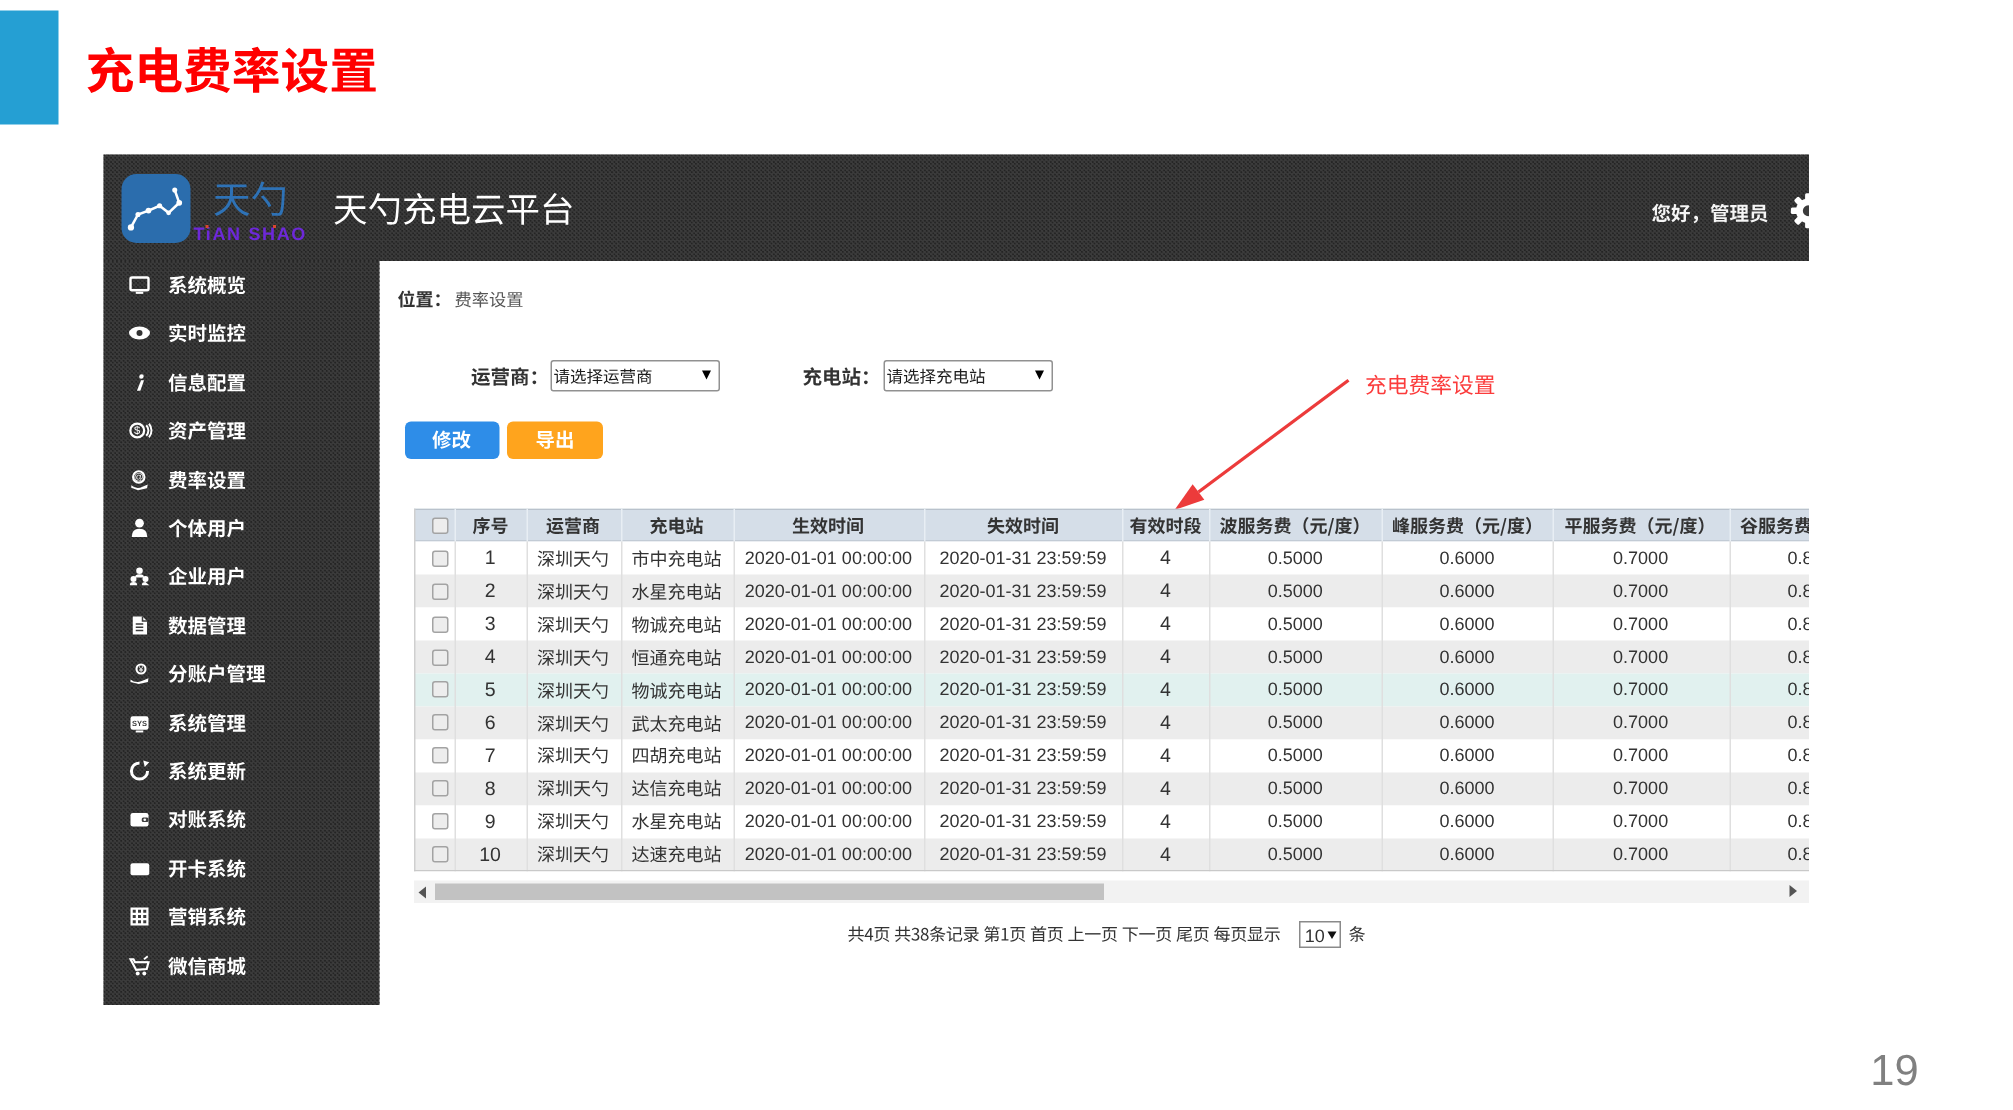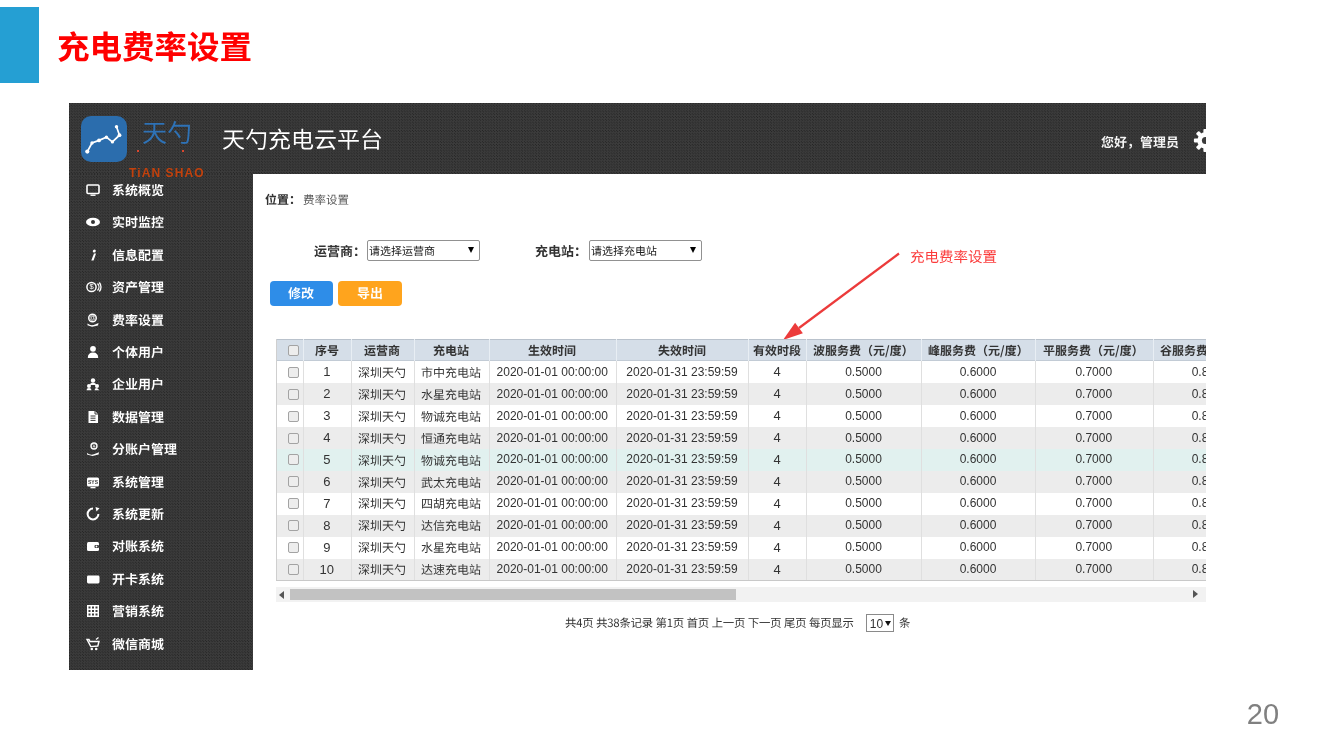--- a/index.html
+++ b/index.html
@@ -139,21 +139,21 @@
 <svg class="t" style="left:56.5px;top:58.9px">
       <g fill="#FF0000" transform="scale(0.03250,-0.03250)">
         <use href="#b5145" x="0"></use>
         <use href="#b7535" x="1000"></use>
         <use href="#b8d39" x="2000"></use>
         <use href="#b7387" x="3000"></use>
         <use href="#b8bbe" x="4000"></use>
         <use href="#b7f6e" x="5000"></use>
       </g>
     </svg>
-<div style="position:absolute;left:1245.00px;top:698.00px;width:36.00px;height:32.00px;font:29px 'Liberation Sans';color:#808080;text-align:center">20</div>
+<div style="position:absolute;left:1245.00px;top:698.00px;width:36.00px;height:32.00px;font:29px 'Liberation Sans';color:#808080;text-align:center">19</div>
 <div style="position:absolute;left:69.00px;top:103.00px;width:1137.00px;height:71.00px;background-color:#3C3C3C;background-image:radial-gradient(circle at .7px .7px,#242424 .6px,rgba(0,0,0,0) .75px),radial-gradient(circle at 2.1px 2.1px,#242424 .6px,rgba(0,0,0,0) .75px);background-size:2.8px 2.8px;"></div>
 <div style="position:absolute;left:69.00px;top:174.00px;width:184.00px;height:496.00px;background-color:#3C3C3C;background-image:radial-gradient(circle at .7px .7px,#242424 .6px,rgba(0,0,0,0) .75px),radial-gradient(circle at 2.1px 2.1px,#242424 .6px,rgba(0,0,0,0) .75px);background-size:2.8px 2.8px;"></div>
 <svg class="t" style="left:81px;top:116px">
       <g>
 <rect x="0" y="0" width="46" height="46" rx="10" fill="#2B6DAD"></rect>
 <polyline points="6.3,35.6 11,27 18,24.4 25.4,21.2 31.4,25.9 38.5,19.2 35.5,10.7" fill="none" stroke="#fff" stroke-width="1.7"></polyline>
 <g fill="#fff">
           <circle cx="6.3" cy="35.6" r="2.1"></circle>
           <circle cx="11" cy="27" r="1.7"></circle>
           <circle cx="18" cy="24.4" r="1.9"></circle>
@@ -163,21 +163,21 @@
           <circle cx="35.5" cy="10.7" r="1.7"></circle>
         </g>
 </g>
     </svg>
 <svg class="t" style="left:142.0px;top:142.0px">
       <g fill="#2E72B6" transform="scale(0.02500,-0.02500)">
         <use href="#r5929" x="0"></use>
         <use href="#r52fa" x="1000"></use>
       </g>
     </svg>
-<div style="position:absolute;left:129.00px;top:166px;width:80.00px;height:14.00px;font:bold 12px 'Liberation Sans';color:#c2410c;letter-spacing:1.1px">TiAN SHAO</div>
+<div style="position:absolute;left:129.00px;top:149.00px;width:80.00px;height:14.00px;font:bold 12px 'Liberation Sans';color:#6d28d9;letter-spacing:1.1px">TiAN SHAO</div>
 <div style="position:absolute;left:136.50px;top:149.50px;width:2.50px;height:2.50px;background:#D9472F"></div>
 <div style="position:absolute;left:181.50px;top:149.50px;width:2.50px;height:2.50px;background:#D9472F"></div>
 <svg class="t" style="left:222.0px;top:147.9px">
       <g fill="#FFFFFF" transform="scale(0.02300,-0.02300)">
         <use href="#r5929" x="0"></use>
         <use href="#r52fa" x="1000"></use>
         <use href="#r5145" x="2000"></use>
         <use href="#r7535" x="3000"></use>
         <use href="#r4e91" x="4000"></use>
         <use href="#r5e73" x="5000"></use>

